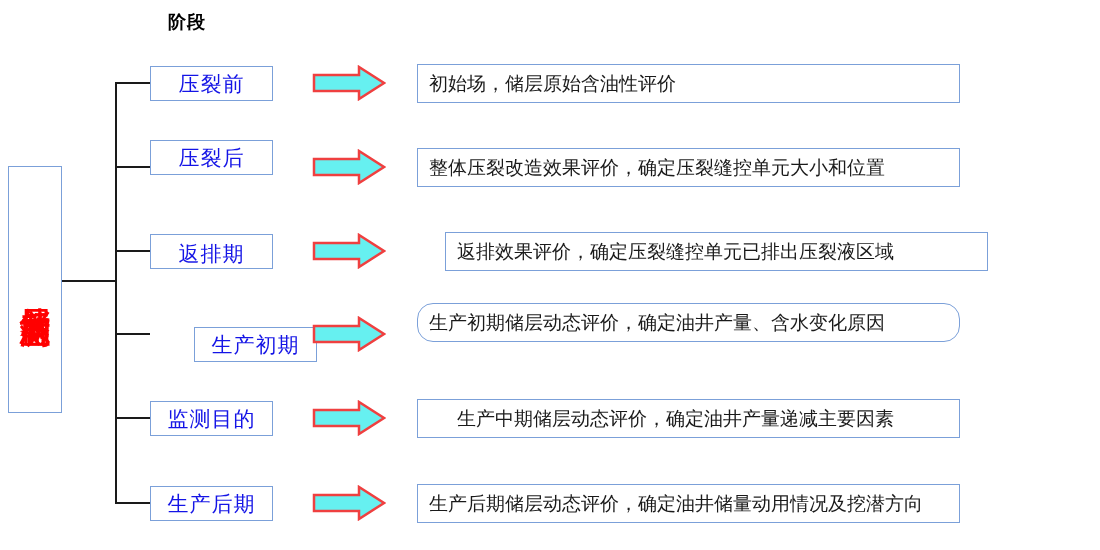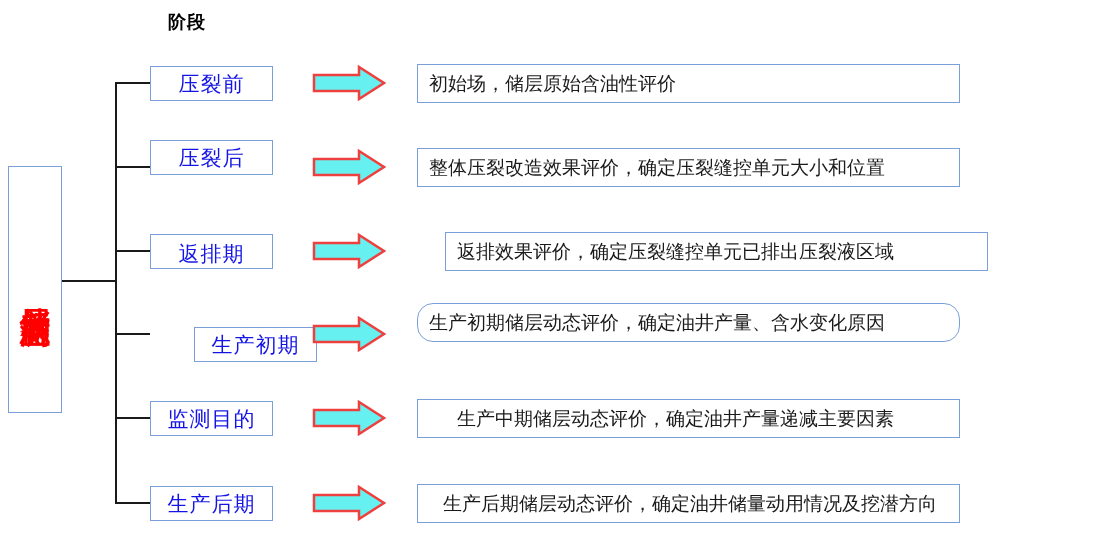--- a/index.html
+++ b/index.html
@@ -152,18 +152,18 @@
       <div class="desc-box" style="top: 399px; padding-left: 28px;">
         <div class="desc-label">生产中期储层动态评价，确定油井产量递减主要因素</div>
       </div>
       <div class="branch" style="top: 502px;"></div>
       <div class="stage-box" style="top: 486px;">
         <div class="stage-label">生产后期</div>
       </div>
       <div class="arrow" style="top: 485px;"><svg width="74" height="36" viewBox="0 0 74 36" xmlns="http://www.w3.org/2000/svg">
           <polygon points="2,10 47,10 47,2 72,18 47,34 47,26 2,26" fill="#66f0f0" stroke="#ef4040" stroke-width="2.5" stroke-linejoin="miter"></polygon>
         </svg></div>
-      <div class="desc-box" style="top: 484px; padding-left: 14px;">
+      <div class="desc-box" style="top: 484px;">
         <div class="desc-label">生产后期储层动态评价，确定油井储量动用情况及挖潜方向</div>
       </div>
     </div>
 
 </div>
 
 </body></html>

